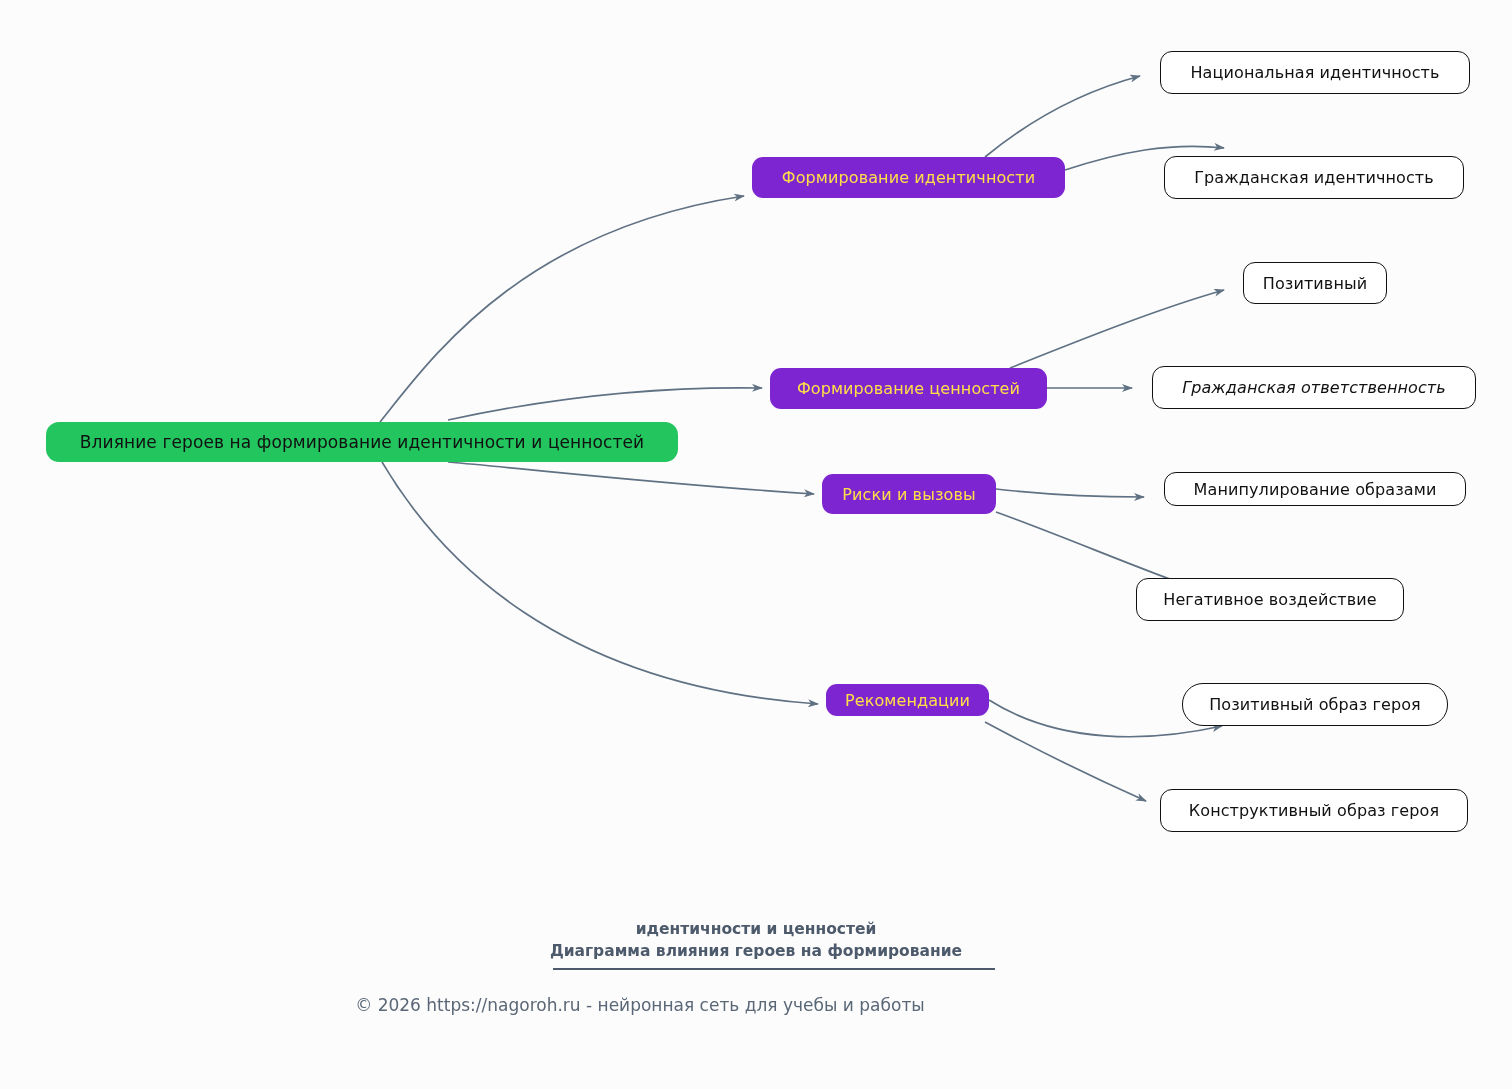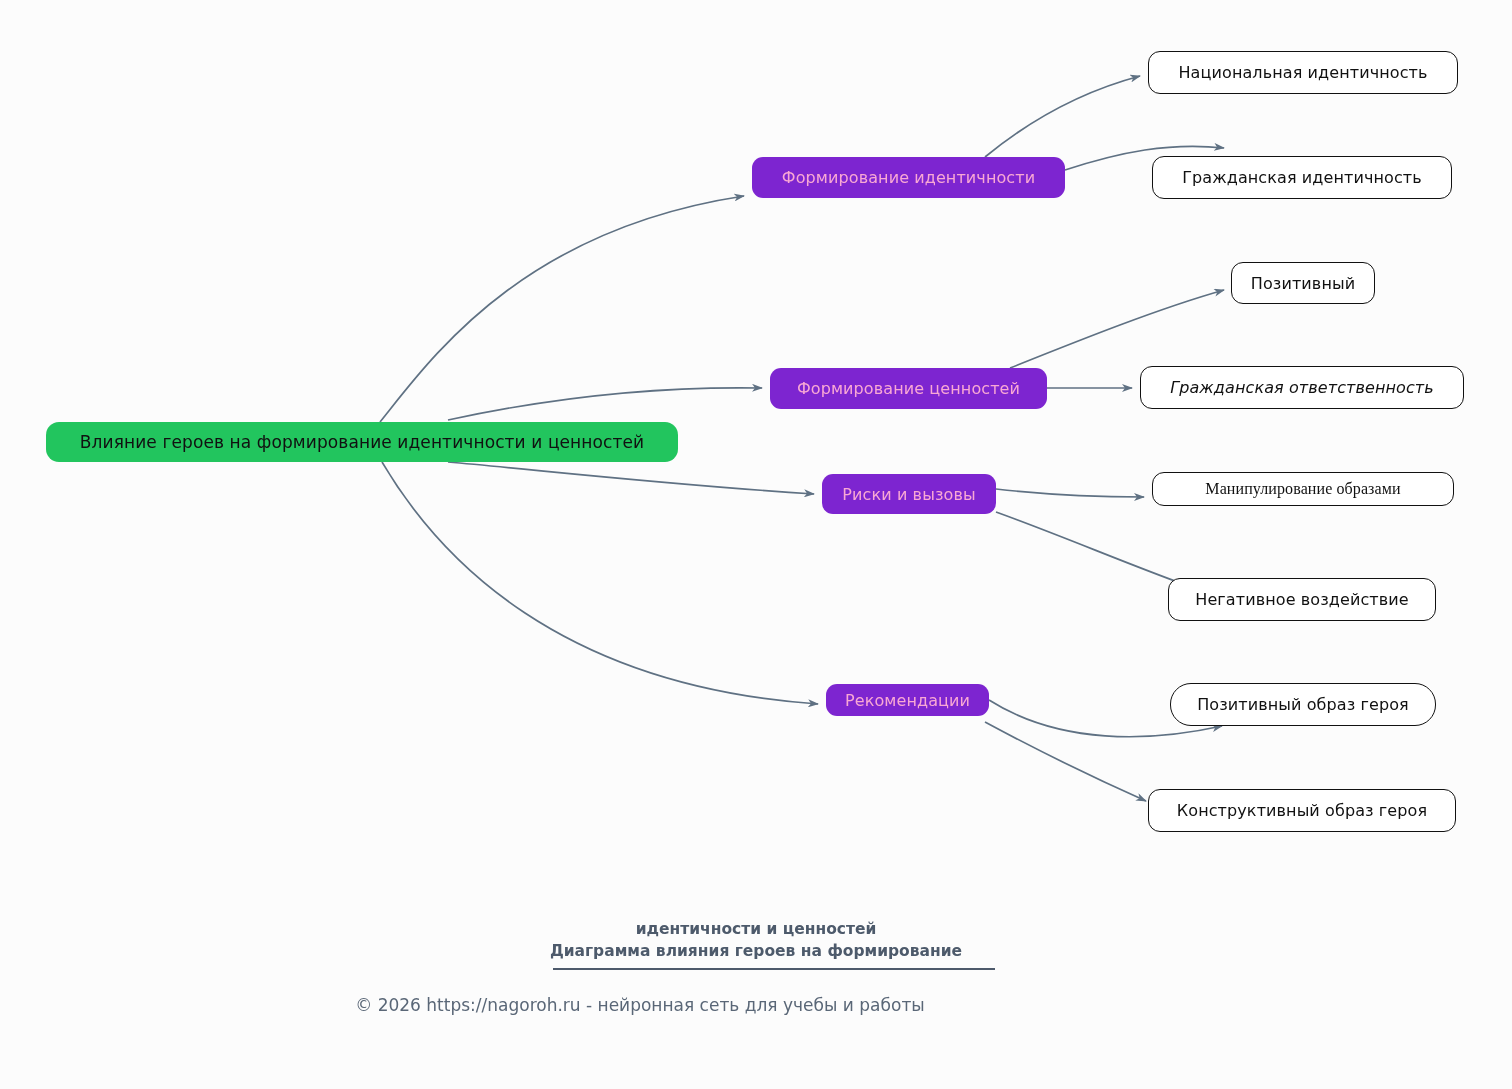--- a/index.html
+++ b/index.html
@@ -35,31 +35,32 @@
   .node-root {
     background: #22c55e;
     border-radius: 13px;
     color: #111111;
     font-size: 17px;
     padding: 0 16px;
   }
   .node-branch {
     background: #7d25d0;
     border-radius: 11px;
-    color: #f9a8d4;
+    color: #fde047;
     font-size: 16px;
     padding: 16px 14px;
   }
   .node-leaf {
     background: #ffffff;
     border: 1.8px solid #111111;
     border-radius: 12px;
     color: #111111;
     font-size: 16px;
     padding: 16px 14px;
+    margin-left: 12px;
   }
   .footer-title {
     position: absolute;
     left: 0;
     width: 1512px;
     text-align: center;
     color: #4d5a6b;
     font-family: "DejaVu Sans", sans-serif;
     font-weight: bold;
     font-size: 15.5px;
@@ -109,22 +110,22 @@
 
   <div id="nodes">
       <div class="node node-root" style="left: 46px; top: 422px; width: 632px; height: 40px;">Влияние героев на формирование идентичности и ценностей</div>
       <div class="node node-branch" style="left: 752px; top: 157px; width: 313px; height: 41px;">Формирование идентичности</div>
       <div class="node node-leaf" style="left: 1148px; top: 51px; width: 310px; height: 43px;">Национальная идентичность</div>
       <div class="node node-leaf" style="left: 1152px; top: 156px; width: 300px; height: 43px;">Гражданская идентичность</div>
       <div class="node node-branch" style="left: 770px; top: 368px; width: 277px; height: 41px; text-align: right;">Формирование ценностей</div>
       <div class="node node-leaf" style="left: 1231px; top: 262px; width: 144px; height: 42px;">Позитивный</div>
       <div class="node node-leaf" style="left: 1140px; top: 366px; width: 324px; height: 43px; font-style: italic;">Гражданская ответственность</div>
       <div class="node node-branch" style="left: 822px; top: 474px; width: 174px; height: 40px;">Риски и вызовы</div>
-      <div class="node node-leaf" style="left: 1152px; top: 472px; width: 302px; height: 32px; font-family: Liberation Serif, serif;">Манипулирование образами</div>
-      <div class="node node-leaf" style="left: 1168px; top: 578px; width: 268px; height: 43px;">Негативное воздействие</div>
+      <div class="node node-leaf" style="left: 1152px; top: 472px; width: 302px; height: 32px;">Манипулирование образами</div>
+      <div class="node node-leaf" style="left: 1124px; top: 578px; width: 268px; height: 43px;">Негативное воздействие</div>
       <div class="node node-branch" style="left: 826px; top: 684px; width: 163px; height: 32px;">Рекомендации</div>
       <div class="node node-leaf" style="left: 1170px; top: 683px; width: 266px; height: 43px; border-radius: 21px;">Позитивный образ героя</div>
       <div class="node node-leaf" style="left: 1148px; top: 789px; width: 308px; height: 43px;">Конструктивный образ героя</div>
     </div>
 
   <div class="footer-title" style="top:918px;">
     <div>идентичности и ценностей</div>
     <div>Диаграмма влияния героев на формирование</div>
   </div>
 

